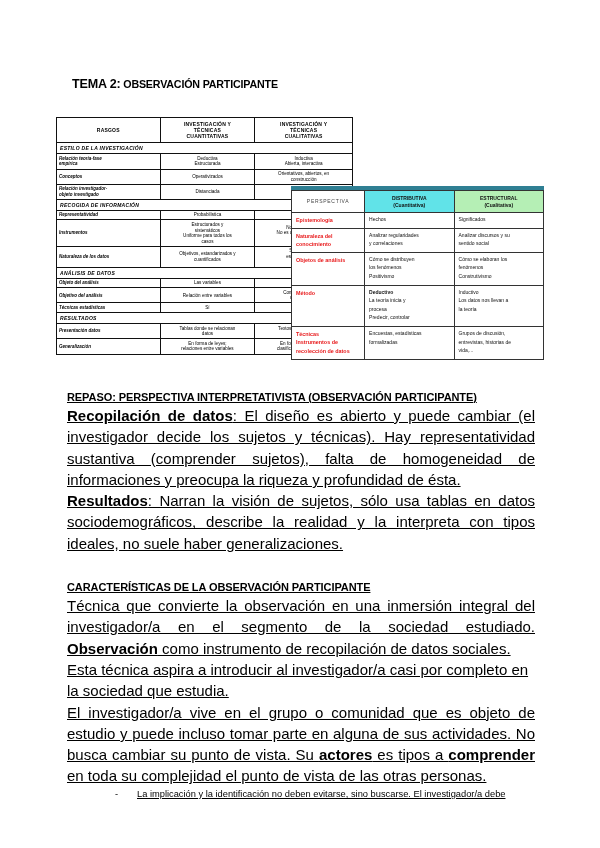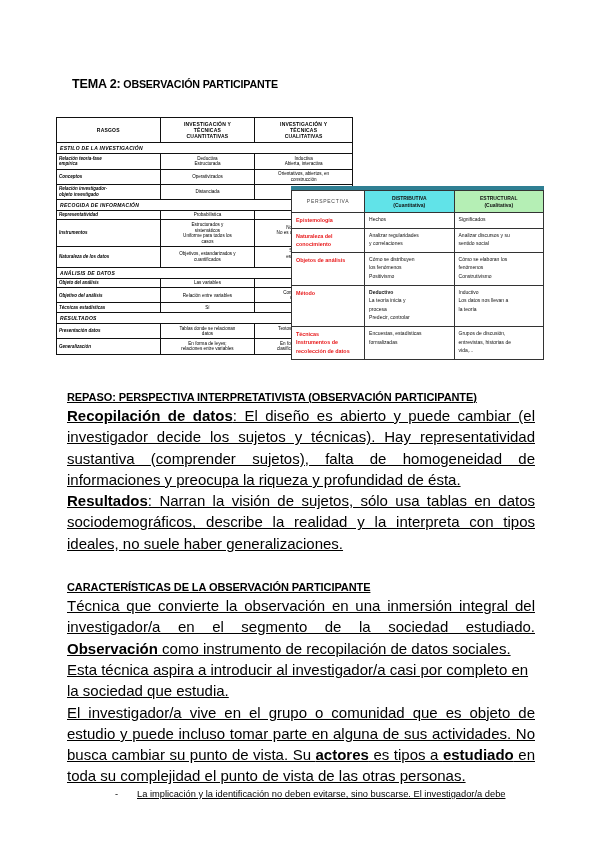--- a/index.html
+++ b/index.html
@@ -446,21 +446,21 @@
 
 
     <p class="para"><b>Resultados</b><span>: Narran la visión de sujetos, sólo usa tablas en datos sociodemográficos, describe la realidad y la interpreta con tipos ideales, no suele haber generalizaciones.</span></p>
 
     <h2 class="sec-head spaced">CARACTERÍSTICAS DE LA OBSERVACIÓN PARTICIPANTE</h2>
 
     <p class="para"><span>Técnica que convierte la observación en una inmersión integral del investigador/a en el segmento de la sociedad estudiado. </span><b>Observación</b><span> como instrumento de recopilación de datos sociales.</span></p>
 
     <p class="para nj">Esta técnica aspira a introducir al investigador/a casi por completo en la sociedad que estudia.</p>
 
-    <p class="para"><span>El investigador/a vive en el grupo o comunidad que es objeto de estudio y puede incluso tomar parte en alguna de sus actividades. No busca cambiar su punto de vista. Su </span><b>actores</b><span> es tipos a </span><b>estudiado</b><span> en toda su complejidad el punto de vista de las otras personas.</span></p>
+    <p class="para"><span>El investigador/a vive en el grupo o comunidad que es objeto de estudio y puede incluso tomar parte en alguna de sus actividades. No busca cambiar su punto de vista. Su </span><b>actores</b><span> es tipos a </span><b>comprender</b><span> en toda su complejidad el punto de vista de las otras personas.</span></p>
 
 
 
 
     <ul class="bullets hang">
       <li>
         <span>La implicación y la identificación no deben evitarse, sino buscarse. El investigador/a debe</span>
       </li>
     </ul>
 

